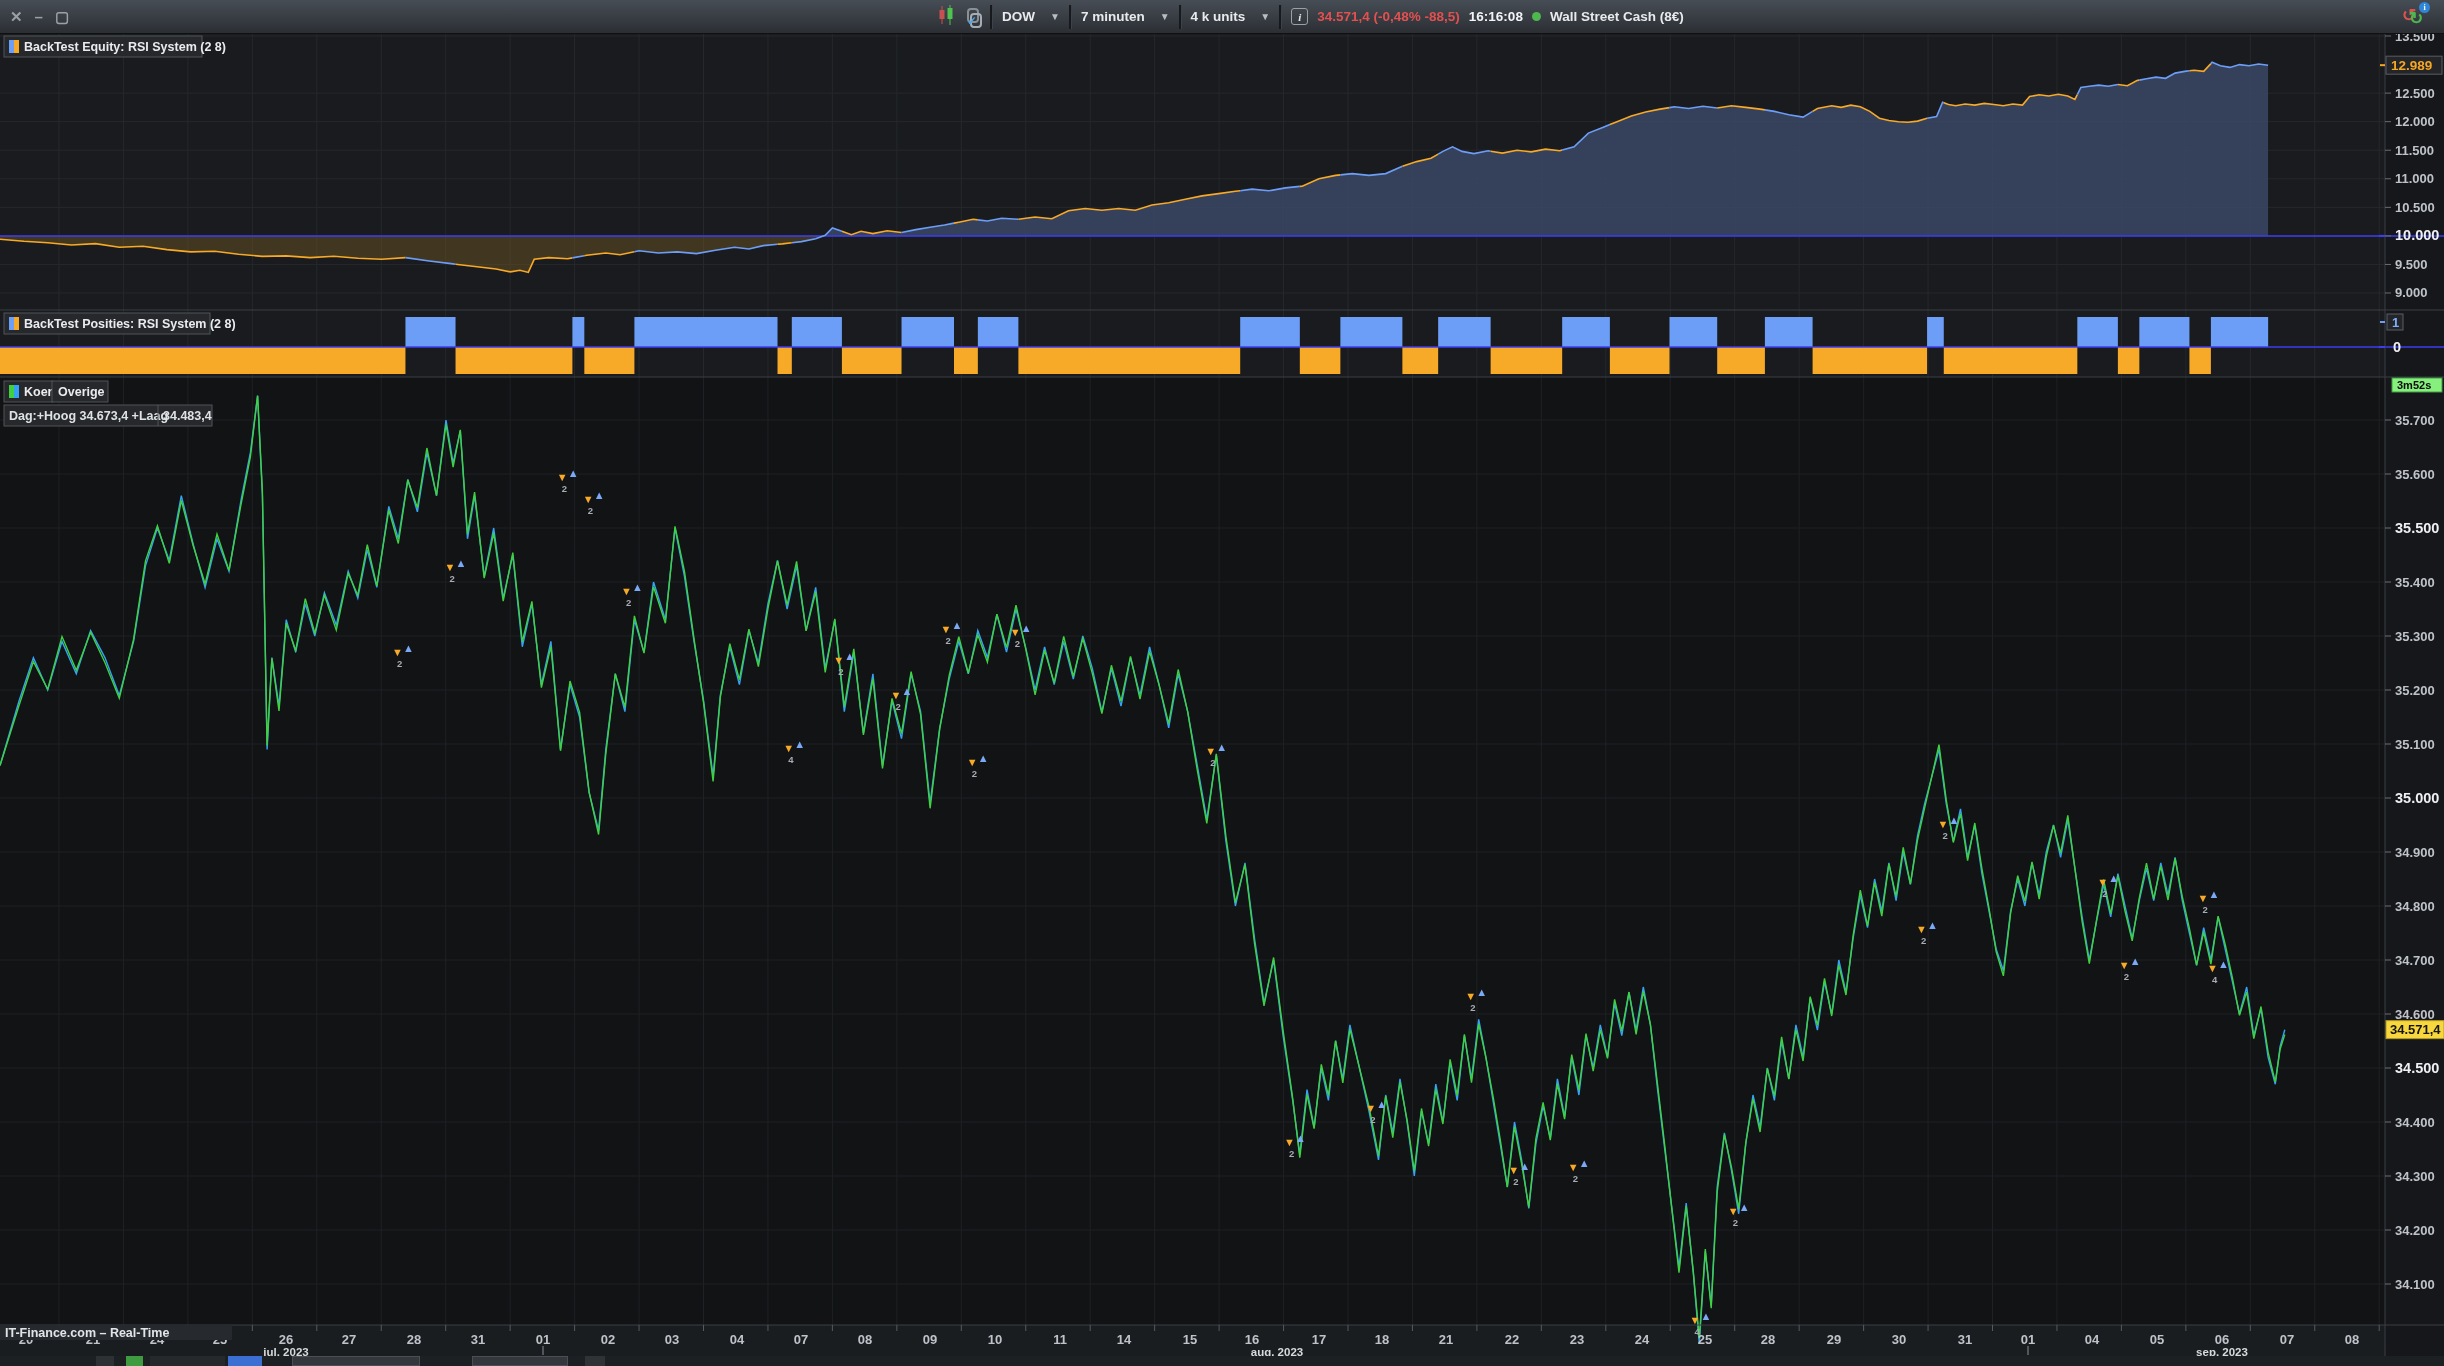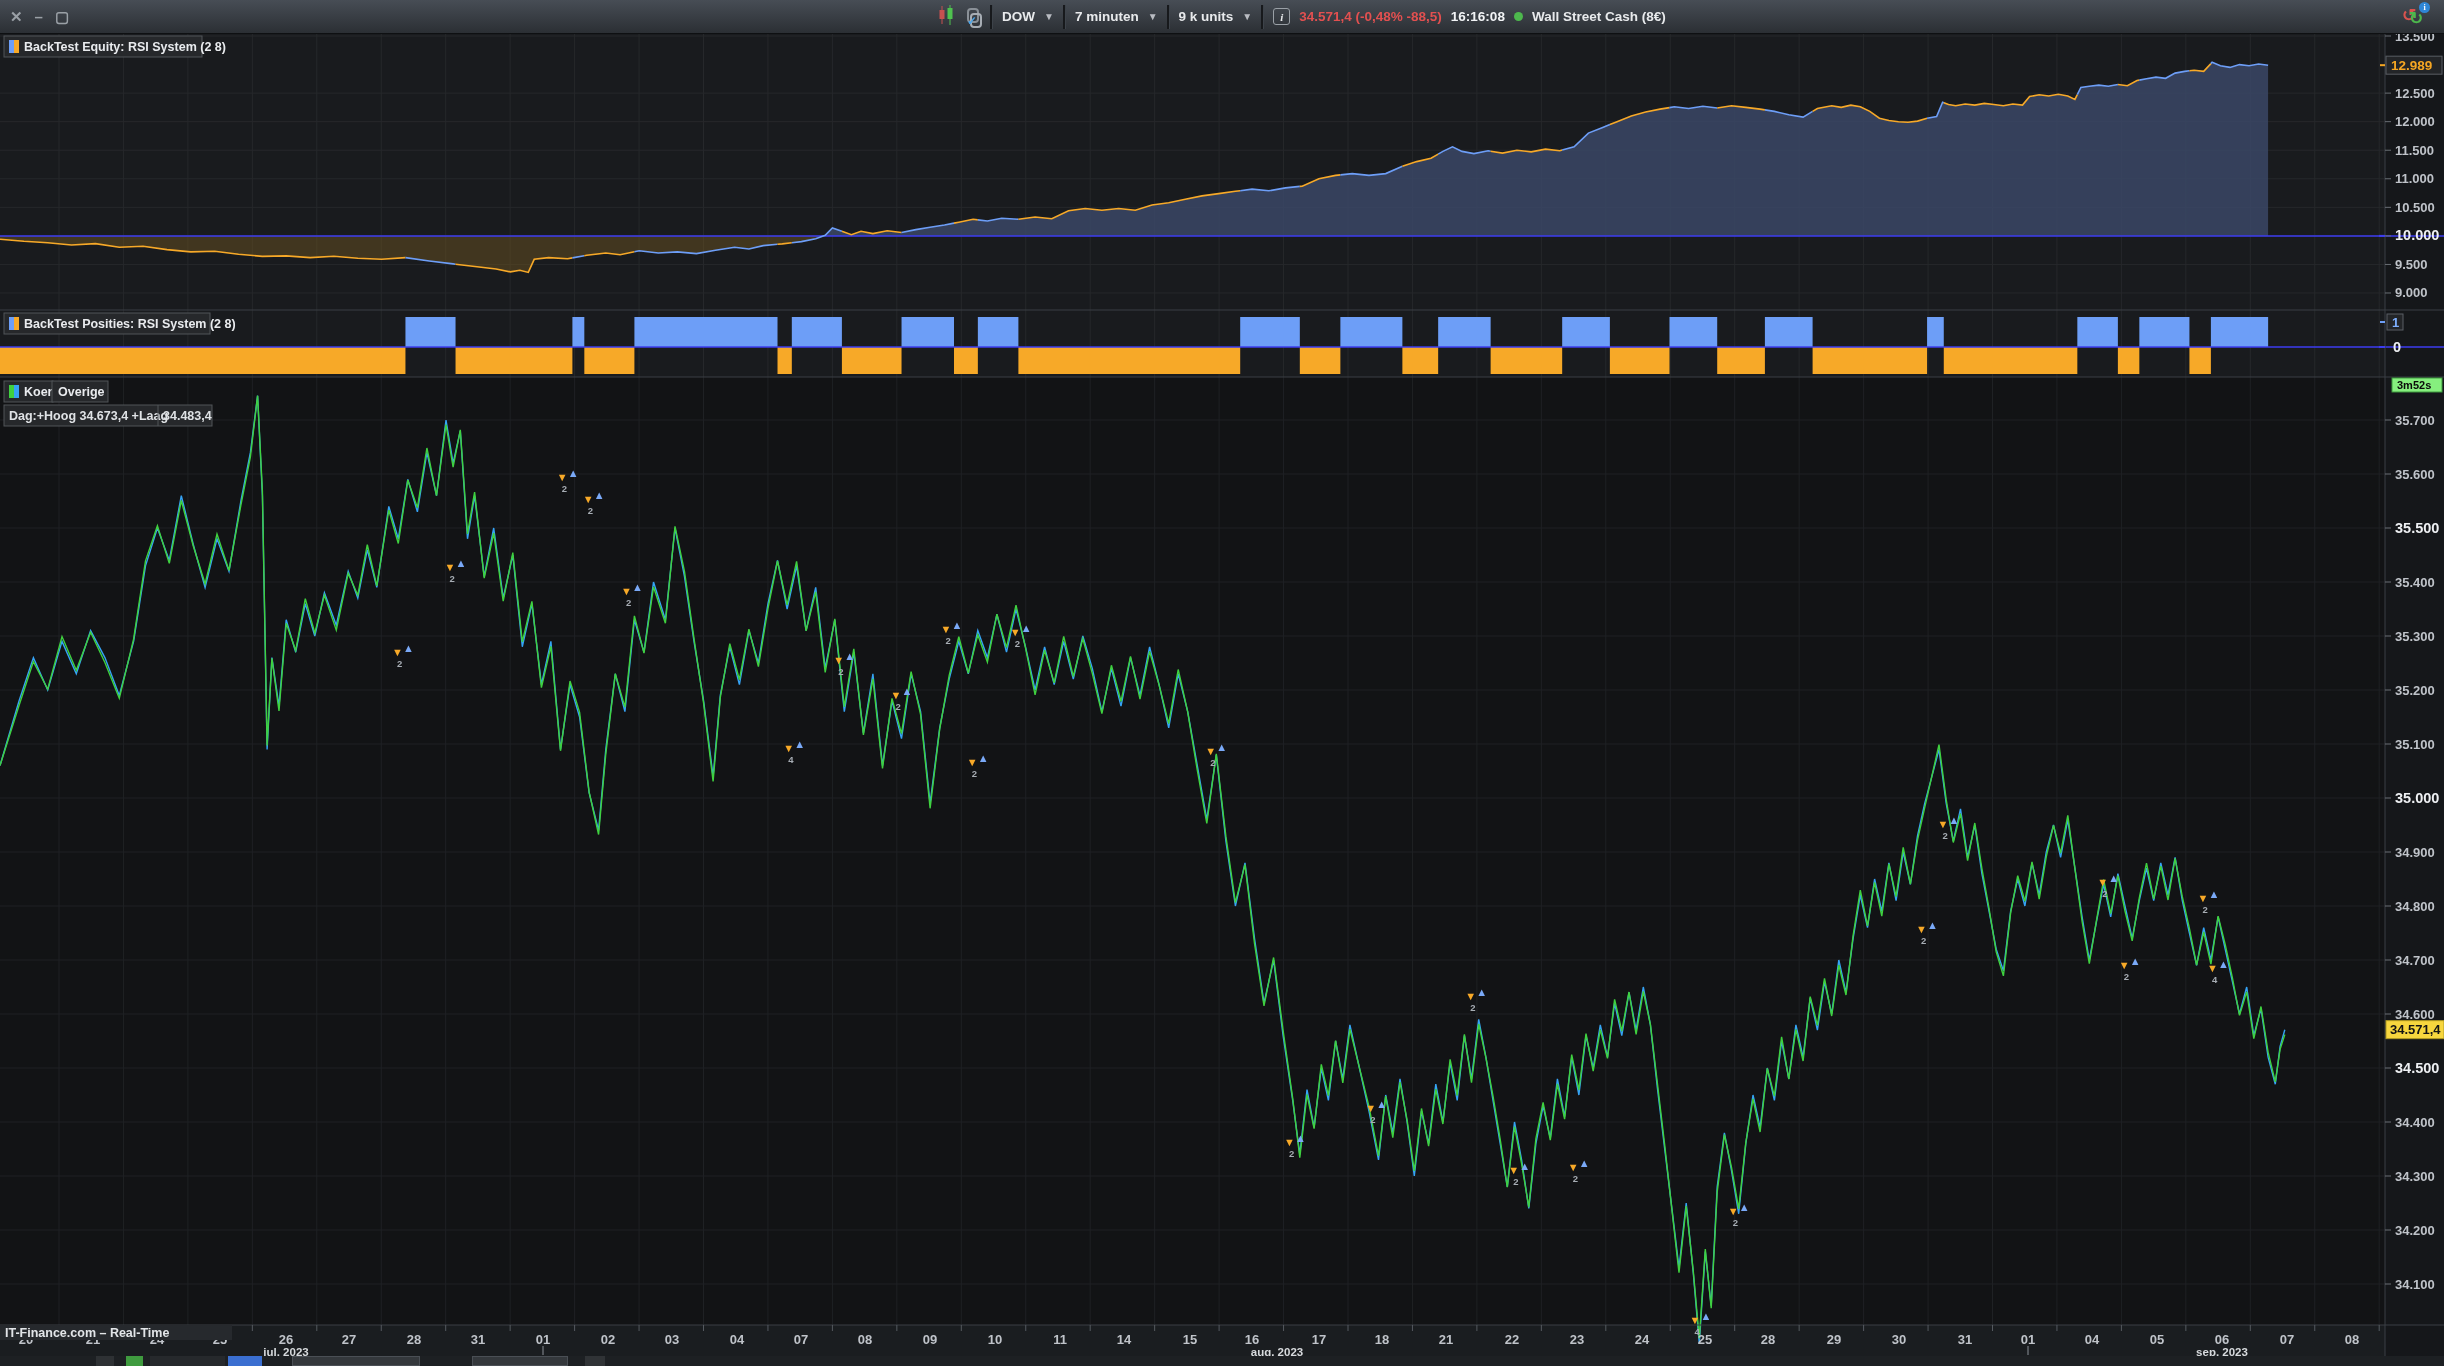--- a/index.html
+++ b/index.html
@@ -7,21 +7,21 @@
          font-family:"Liberation Sans",sans-serif;}
   svg text{font-family:"Liberation Sans",sans-serif;}
   
   .topbar{position:absolute;left:0;top:0;width:2444px;height:33px;z-index:5;
     background:linear-gradient(#474d55,#2b2f34);border-bottom:1px solid #0e1012;
     display:flex;align-items:center;color:#e8eaec;font-size:13.5px;font-weight:bold;}
   .win-controls{position:absolute;left:10px;top:0;height:33px;display:flex;align-items:center;gap:12px;color:#9aa0a6;font-size:15px;}
   .win-controls span{cursor:default;}
   .tb-center{position:absolute;left:938px;top:0;height:33px;display:flex;align-items:center;gap:9px;}
   .tb-sep{width:2px;height:24px;background:#17191c;border-right:1px solid #3d434a;}
-  .tb-item{display:flex;align-items:center;gap:9px;white-space:nowrap;justify-content:center;}
+  .tb-item{display:flex;align-items:center;gap:15px;white-space:nowrap;justify-content:center;}
   .caret{color:#b9bcc2;font-size:10px;}
   .tb-red{color:#e25050;}
   .tb-time{color:#f2f4f6;}
   .dot-green{width:9px;height:9px;border-radius:50%;background:#4db84d;display:inline-block;}
   .info-ic{width:15px;height:15px;border:1px solid #9aa0a6;border-radius:3px;color:#e8eaec;
     font-size:11px;display:flex;align-items:center;justify-content:center;font-family:"Liberation Serif",serif;font-style:italic;}
   .linkic{position:relative;width:16px;height:18px;}
   .linkic .ring{position:absolute;width:8px;height:11px;border:2px solid #8a9097;border-radius:4px;}
   .linkic .r1{left:2px;top:0;}
   .linkic .r2{left:5px;top:5px;border-color:#a7adb4;}
@@ -66,21 +66,21 @@
         <span>DOW</span>
         <span class="caret">▼</span>
       </span>
       <span class="tb-sep"></span>
       <span class="tb-item">
         <span>7 minuten</span>
         <span class="caret">▼</span>
       </span>
       <span class="tb-sep"></span>
       <span class="tb-item">
-        <span>9 k units</span>
+        <span>4 k units</span>
         <span class="caret">▼</span>
       </span>
       <span class="tb-sep"></span>
       <span class="info-ic">i</span>
       <span class="tb-red">34.571,4 (-0,48% -88,5)</span>
       <span class="tb-time">16:16:08</span>
       <span class="dot-green"></span>
       <span>Wall Street Cash (8€)</span>
     </div>
     <div class="tb-right">

